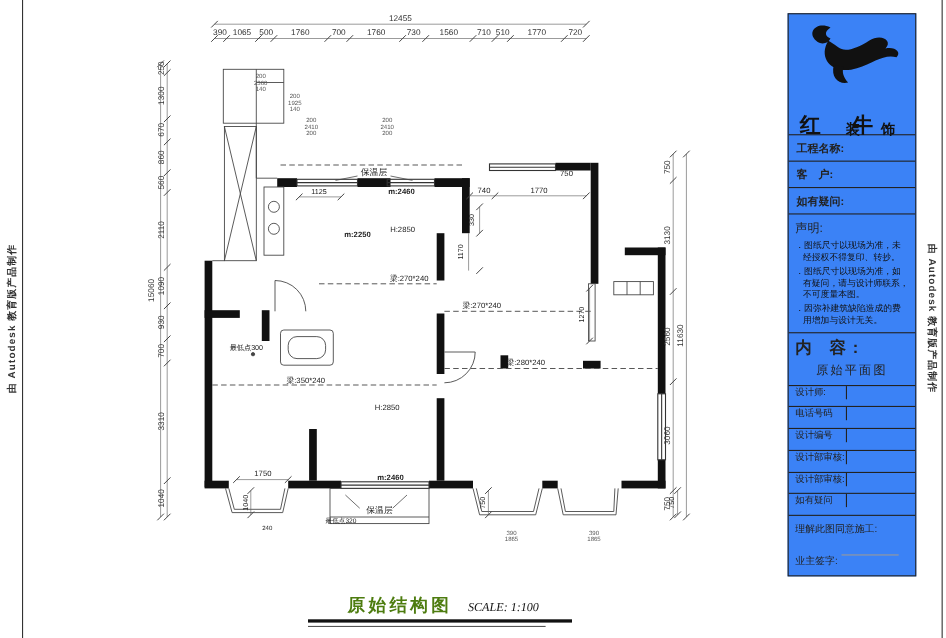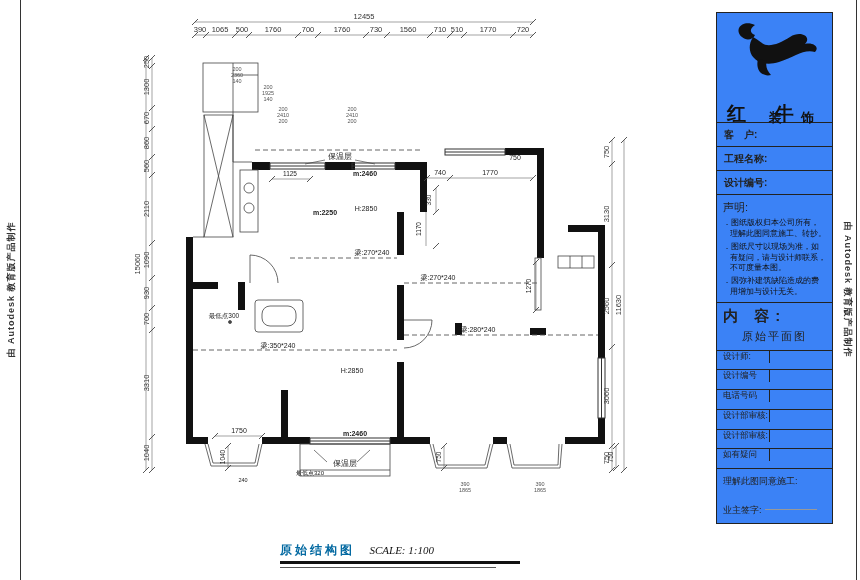--- a/index.html
+++ b/index.html
@@ -7,21 +7,21 @@
          font-family:"Liberation Sans",sans-serif;color:#222;}
   .border-line{position:absolute;top:0;bottom:0;width:1px;background:#333;}
   .wm{position:absolute;width:190px;text-align:center;font-size:9px;font-weight:bold;
       color:#333;letter-spacing:1px;white-space:nowrap;}
   .wm-left{left:-84px;top:283px;transform:rotate(-90deg);}
   .wm-right{left:752px;top:283px;transform:rotate(90deg);}
   svg text{font-family:"Liberation Sans",sans-serif;}
   
   .draw-title{position:absolute;left:280px;top:540px;width:240px;}
   .draw-title .t1{display:inline-block;font-family:"Liberation Serif",serif;font-weight:bold;
-                  font-size:12px;letter-spacing:3px;color:#0369a1;}
+                  font-size:16px;letter-spacing:3px;color:#4d7c0f;margin-left:36px;}
   .draw-title .t2{display:inline-block;font-family:"Liberation Serif",serif;font-style:italic;
                   font-size:11px;color:#111;margin-left:10px;}
   .draw-title .bar{height:3px;background:#111;margin-top:2px;}
   .draw-title .thin{height:1px;background:#555;margin-top:3px;width:90%;}
   
   .tb{position:absolute;left:716px;top:12px;width:117px;height:512px;
       border:1px solid #222;box-sizing:border-box;display:flex;flex-direction:column;
       background:#3b82f6;}
   .tb-logo{height:128px;position:relative;}
   .tb-logo .brand1{position:absolute;left:10px;top:88px;font-size:19px;font-weight:bold;
@@ -38,21 +38,21 @@
   .tb-statement li::before{content:"．";}
   .tb-content{height:54px;border-top:1px solid #222;padding:4px 6px;box-sizing:border-box;}
   .tb-content .c-title{font-size:15px;font-weight:bold;letter-spacing:6px;}
   .tb-content .c-val{font-size:11px;text-align:center;margin-top:3px;letter-spacing:2px;}
   .tb-field{height:23px;border-top:1px solid #222;display:flex;align-items:flex-start;
             box-sizing:border-box;}
   .tb-field .lab{width:46px;display:flex;align-items:center;padding-left:6px;
                  font-size:8.5px;border-right:1px solid #222;}
   .tb-field .val{flex:1;}
   .tb-footer{flex:1;border-top:1px solid #222;padding:6px;box-sizing:border-box;font-size:9px;}
-  .tb-footer .sign{margin-top:16px;display:flex;align-items:center;}
+  .tb-footer .sign{margin-top:16px;display:flex;align-items:flex-start;}
   .tb-footer .sig-line{display:inline-block;width:52px;height:1px;background:#999;margin-left:3px;
                        margin-bottom:2px;}
 </style>
 </head>
 <body>
 
 <div class="sheet">
 
   <div class="border-line" style="left:20px"></div>
   <div class="border-line" style="left:856px"></div>
@@ -287,53 +287,53 @@
         <path fill="#111" d="M30,8 C18,2 8,12 17,20 C21,24 28,23 30,18 C25,16 24,12 30,8 Z"></path>
         <path fill="#111" d="M28,20 C18,36 32,52 54,45 C70,40 78,32 90,35 C95,30 88,25 80,27
                  C87,20 76,13 65,20 C54,27 43,31 37,26 C33,23 30,21 28,20 Z"></path>
         <path fill="#111" d="M33,42 C30,54 38,60 46,58 C42,54 40,48 42,44 Z"></path>
       </svg>
       <div class="brand1">红 牛</div>
       <div class="brand2">装 饰</div>
     </div>
 
     <div class="tb-row">
+      <span>工程名称:</span>
+    </div>
+    <div class="tb-row">
       <span>客　户:</span>
     </div>
     <div class="tb-row">
-      <span>工程名称:</span>
-    </div>
-    <div class="tb-row">
-      <span>设计编号:</span>
+      <span>如有疑问:</span>
     </div>
 
     <div class="tb-statement">
       <div class="st-title">声明:</div>
       <ul>
-        <li>图纸版权归本公司所有，理解此图同意施工、转抄。</li>
+        <li>图纸尺寸以现场为准，未经授权不得复印、转抄。</li>
         <li>图纸尺寸以现场为准，如有疑问，请与设计师联系，不可度量本图。</li>
         <li>因弥补建筑缺陷造成的费用增加与设计无关。</li>
       </ul>
     </div>
 
     <div class="tb-content">
       <div class="c-title">内 容:</div>
       <div class="c-val">原始平面图</div>
     </div>
 
     <div class="tb-field">
       <span class="lab">设计师:</span>
       <span class="val"></span>
     </div>
     <div class="tb-field">
+      <span class="lab">电话号码</span>
+      <span class="val"></span>
+    </div>
+    <div class="tb-field">
       <span class="lab">设计编号</span>
-      <span class="val"></span>
-    </div>
-    <div class="tb-field">
-      <span class="lab">电话号码</span>
       <span class="val"></span>
     </div>
     <div class="tb-field">
       <span class="lab">设计部审核:</span>
       <span class="val"></span>
     </div>
     <div class="tb-field">
       <span class="lab">设计部审核:</span>
       <span class="val"></span>
     </div>

